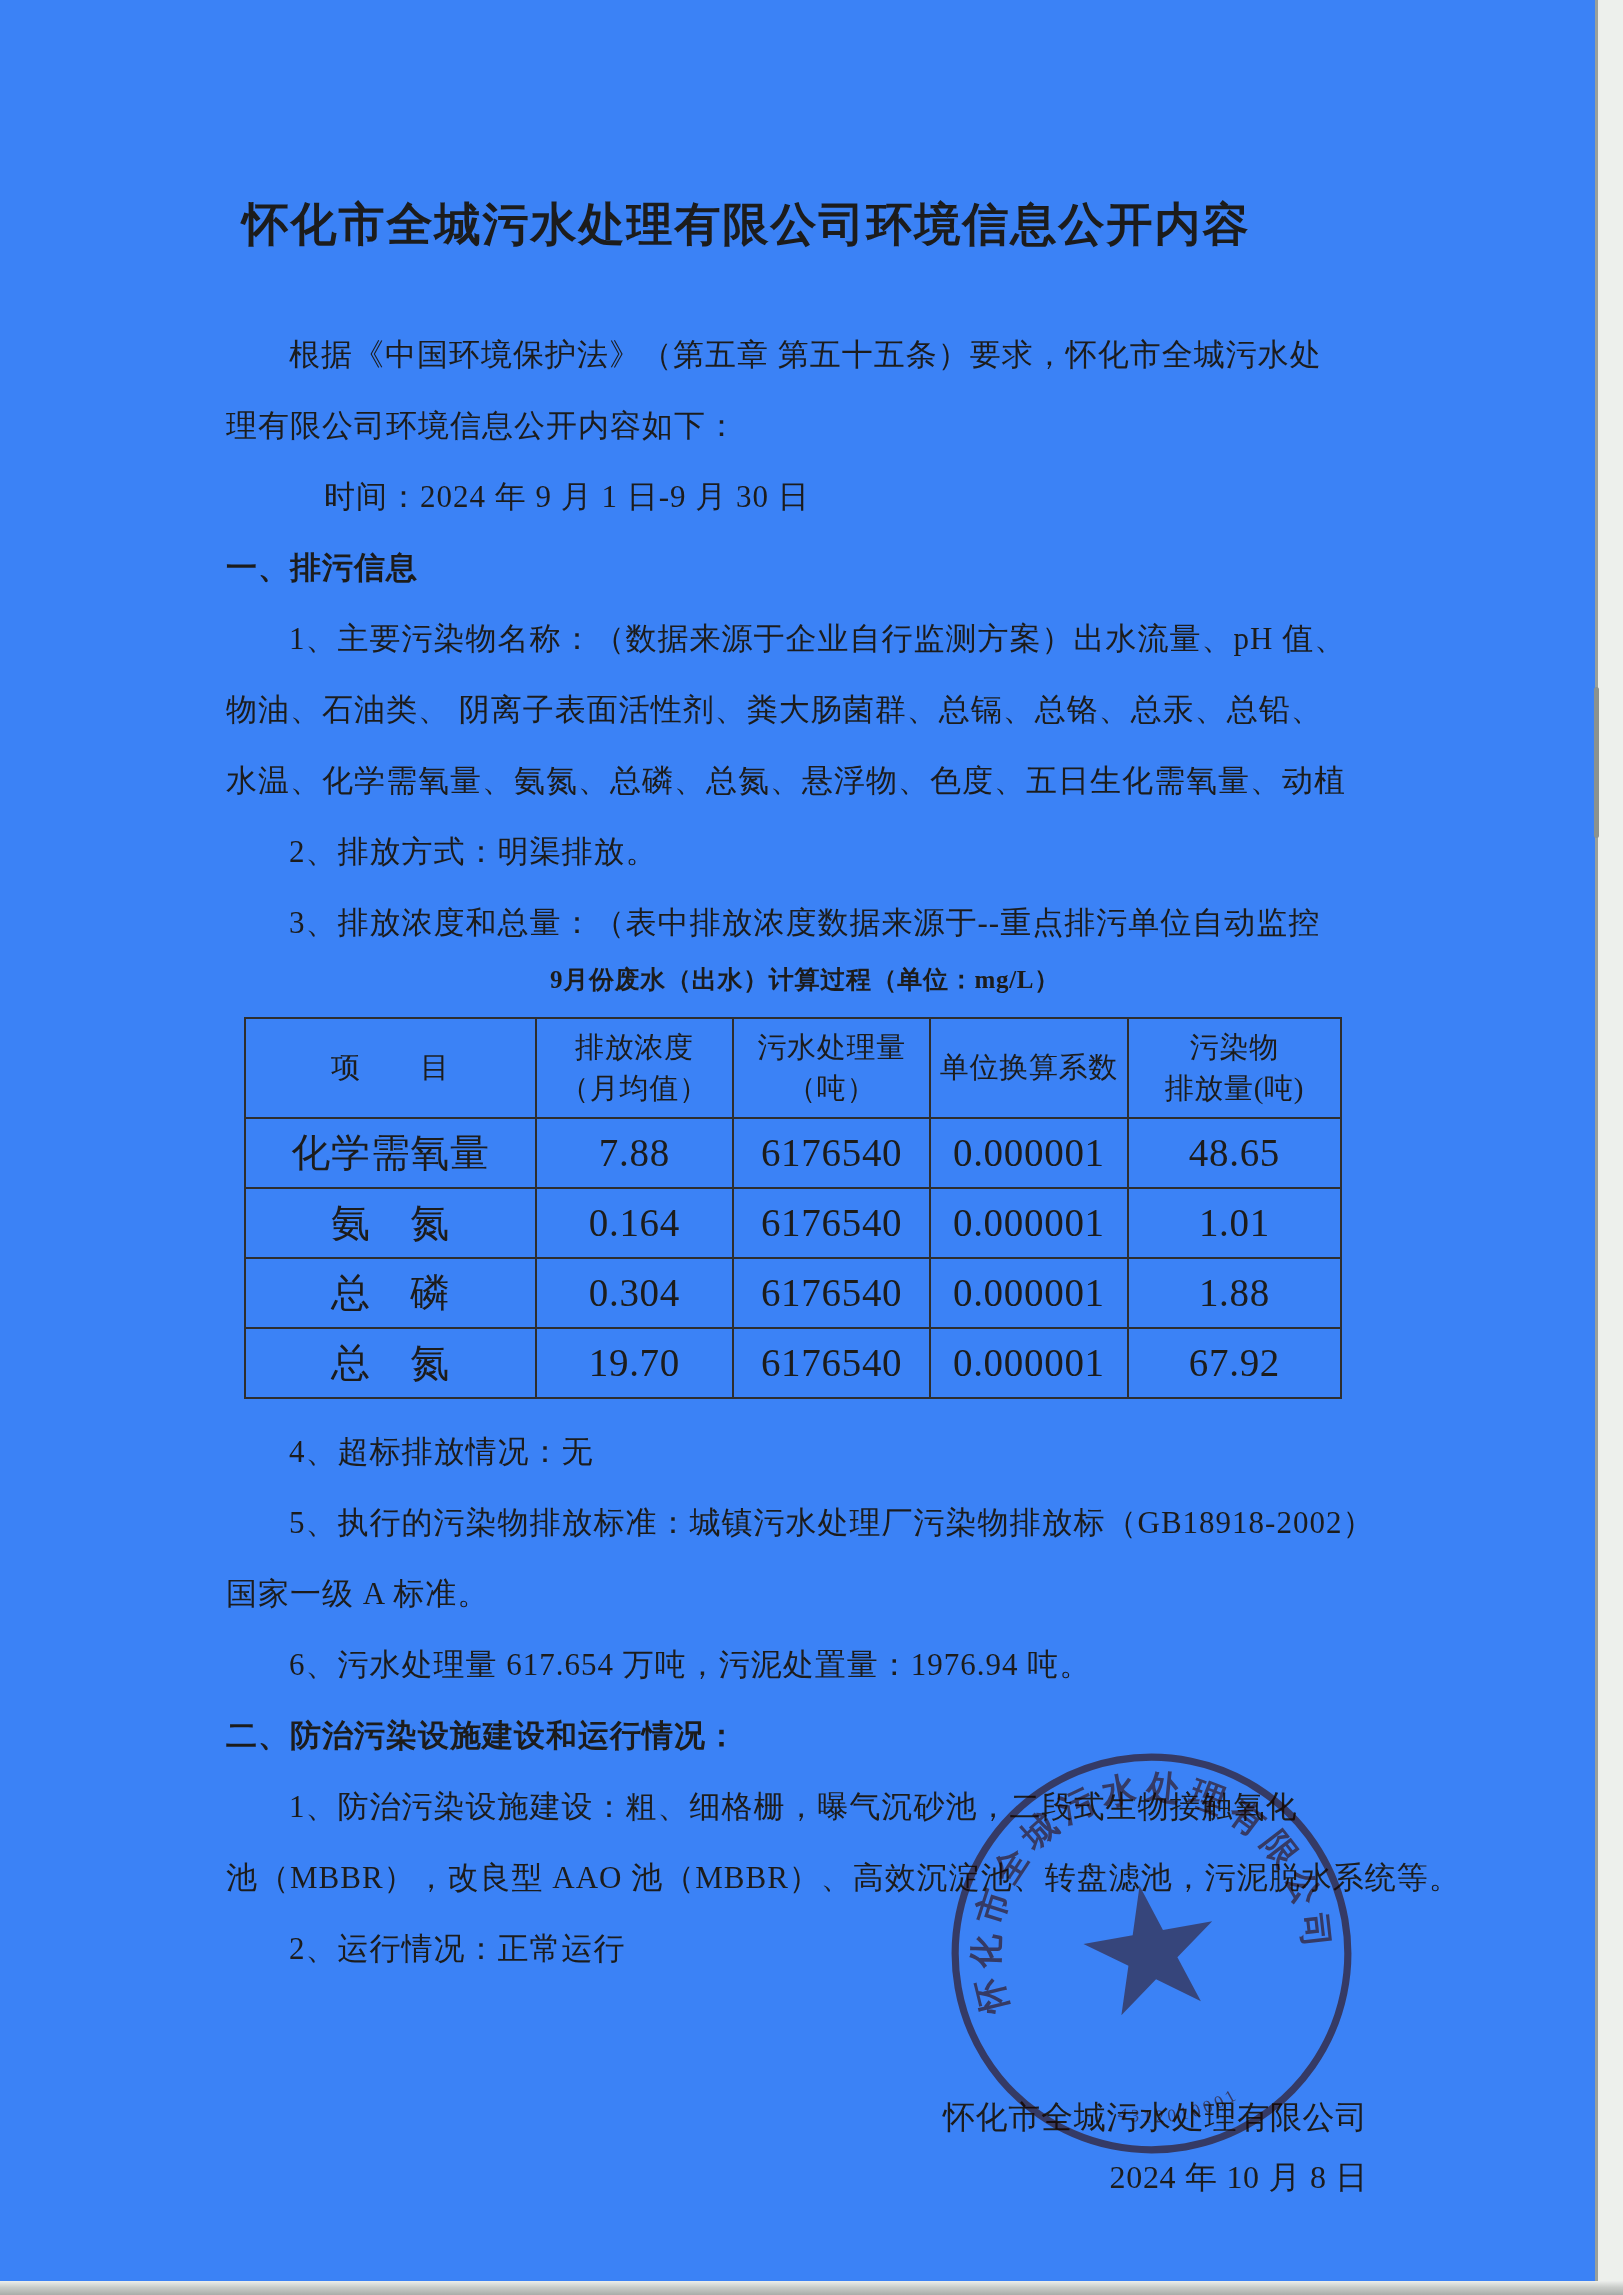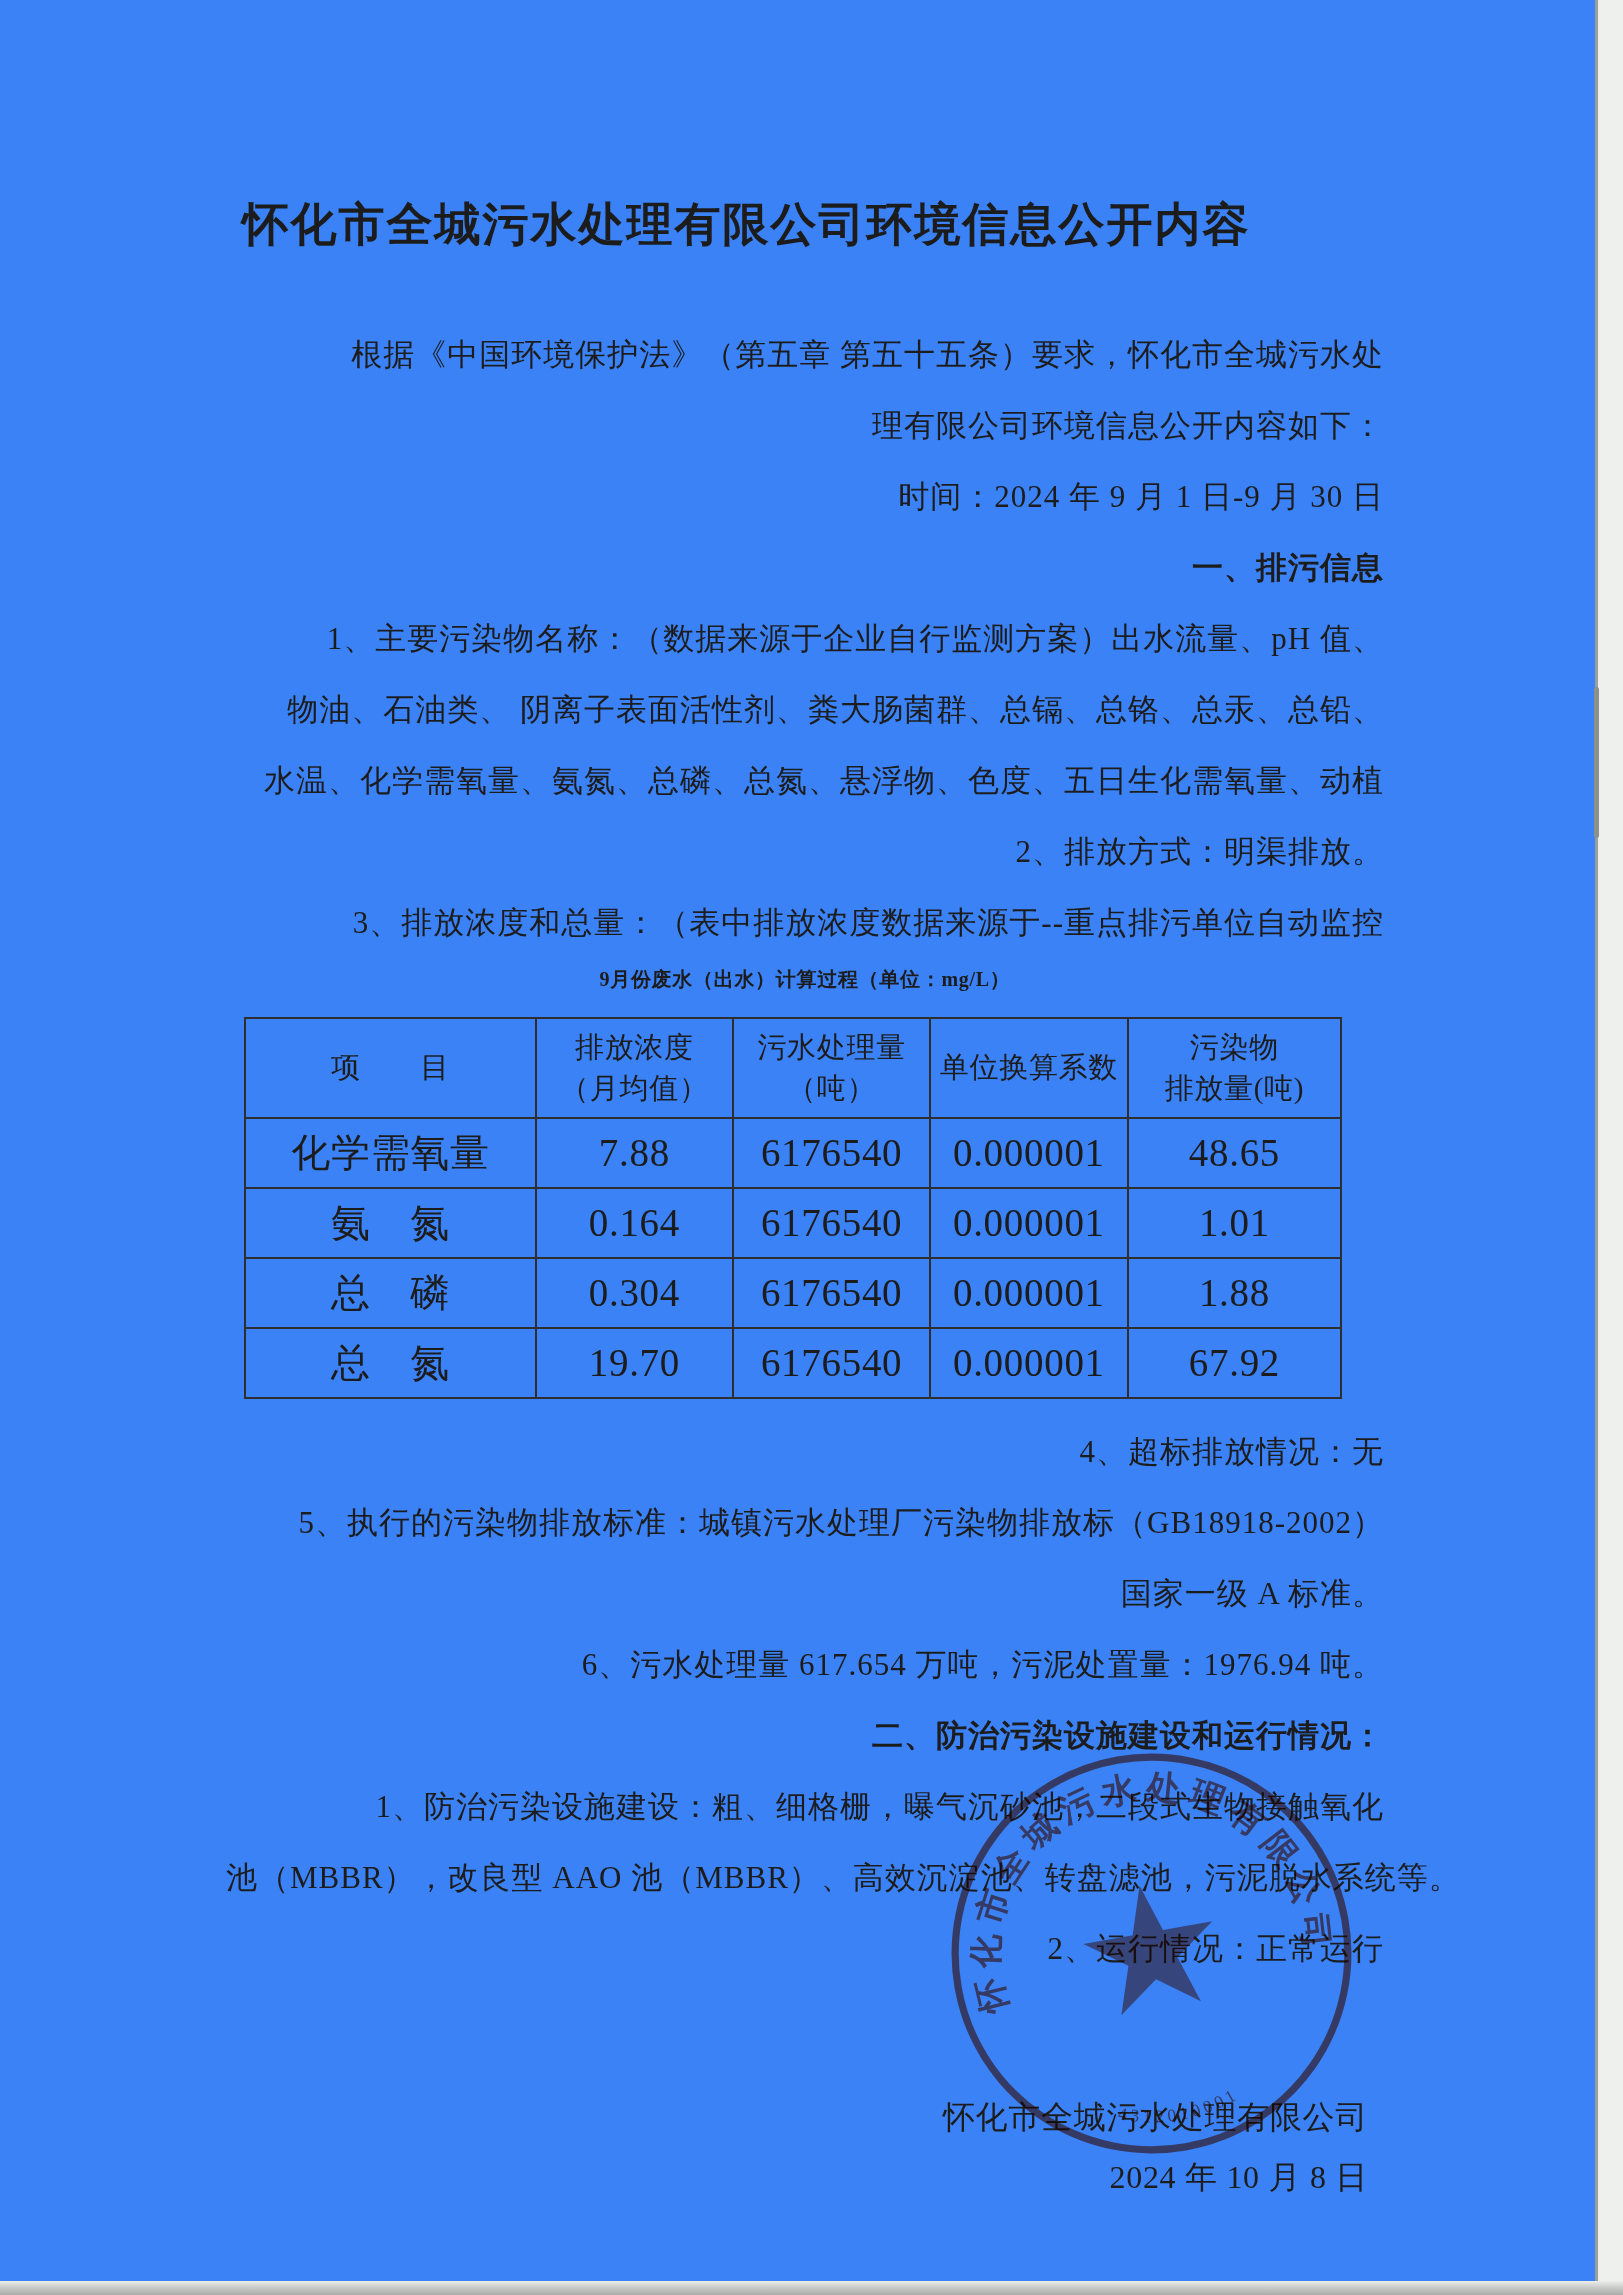--- a/index.html
+++ b/index.html
@@ -10,26 +10,26 @@
   }
   .doc-title{
     position:absolute;top:194px;left:226px;width:1153px;
     text-align:center;font-size:46px;font-weight:bold;letter-spacing:2px;
     transform:translateX(-56px);white-space:nowrap;
   }
   .flow{
     position:absolute;left:226px;top:319px;width:1158px;
     font-size:31px;letter-spacing:1px;
   }
-  .line{height:71px;line-height:71px;white-space:nowrap;text-align:right;}
+  .line{height:71px;line-height:71px;white-space:nowrap;}
   .indent{padding-left:63px;}
   .indent-lg{padding-left:98px;}
   .bold{font-weight:bold;}
   .mt{margin-top:17px;}
-  .table-title{height:43px;line-height:43px;text-align:center;font-weight:bold;font-size:20px;letter-spacing:0.7px;}
+  .table-title{height:43px;line-height:43px;text-align:center;font-weight:bold;font-size:25px;letter-spacing:0.7px;}
   table.calc{
     border-collapse:collapse;table-layout:fixed;
     width:1098px;margin:15.7px 0 0 18.3px;
   }
   table.calc th,table.calc td{
     border:2px solid #2e2e2e;text-align:center;vertical-align:middle;
     font-weight:normal;padding:0;
   }
   table.calc thead th{height:98px;font-size:29px;line-height:41px;white-space:pre-line;letter-spacing:0.7px;}
   table.calc tbody td{height:68px;font-size:39px;letter-spacing:0.7px;}

